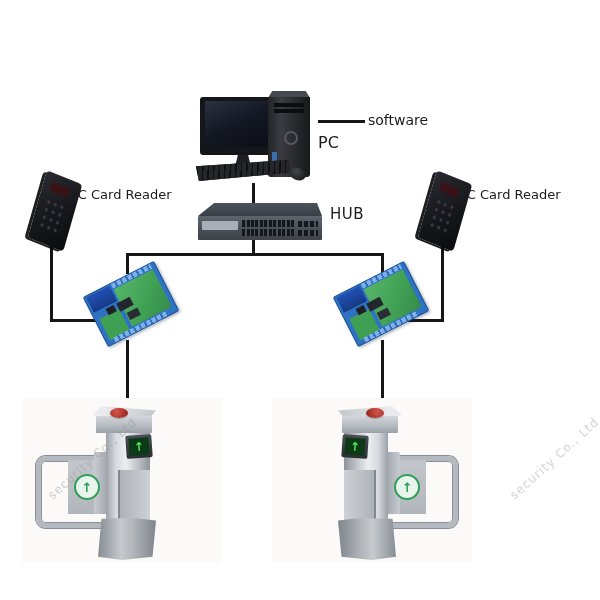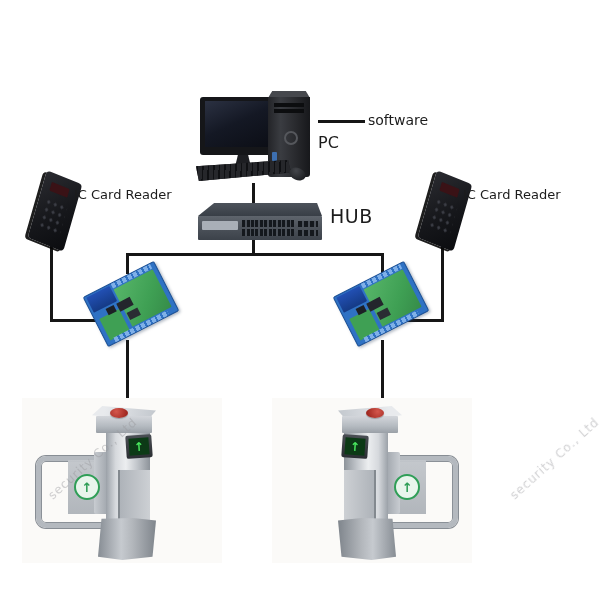--- a/index.html
+++ b/index.html
@@ -41,21 +41,21 @@
     background:linear-gradient(180deg,#5e646c 0%,#4a5058 55%,#3c424a 100%);}
   .hub-plate{left:202px;top:221px;width:36px;height:9px;background:#a9afb7;border-radius:1px;}
   .hub-ports-a{left:242px;top:220px;width:52px;height:7px;
     background:repeating-linear-gradient(90deg,#14181d 0 3px,#4a5058 3px 4.5px);}
   .hub-ports-b{left:242px;top:229px;width:52px;height:7px;
     background:repeating-linear-gradient(90deg,#14181d 0 3px,#4a5058 3px 4.5px);}
   .hub-uplink-a{left:298px;top:221px;width:20px;height:6px;
     background:repeating-linear-gradient(90deg,#14181d 0 4px,#4a5058 4px 6px);}
   .hub-uplink-b{left:298px;top:230px;width:20px;height:6px;
     background:repeating-linear-gradient(90deg,#14181d 0 4px,#4a5058 4px 6px);}
-  .hub-label{left:330px;top:205px;font-size:19px;letter-spacing:.5px;}
+  .hub-label{left:330px;top:205px;font-size:15px;letter-spacing:.5px;}
 
   
   .reader{width:38px;height:70px;transform:rotate(16deg) skewY(6deg);
     background:linear-gradient(135deg,#2a2b30 0%,#16171b 55%,#0b0c0f 100%);
     border-radius:4px;box-shadow:-3px 2px 0 rgba(5,5,6,.9);}
   .reader.left{left:36px;top:176px;} .reader.right{left:426px;top:176px;}
   .reader-display{position:absolute;left:8px;top:9px;width:19px;height:9px;background:#3a1216;border-radius:1px;}
   .reader-keypad{position:absolute;left:7px;top:25px;width:23px;height:32px;
     background-image:radial-gradient(#3c3e46 1.3px,transparent 1.5px);background-size:7px 8px;}
   .reader-label-left{left:74px;top:187px;font-size:13px;}

